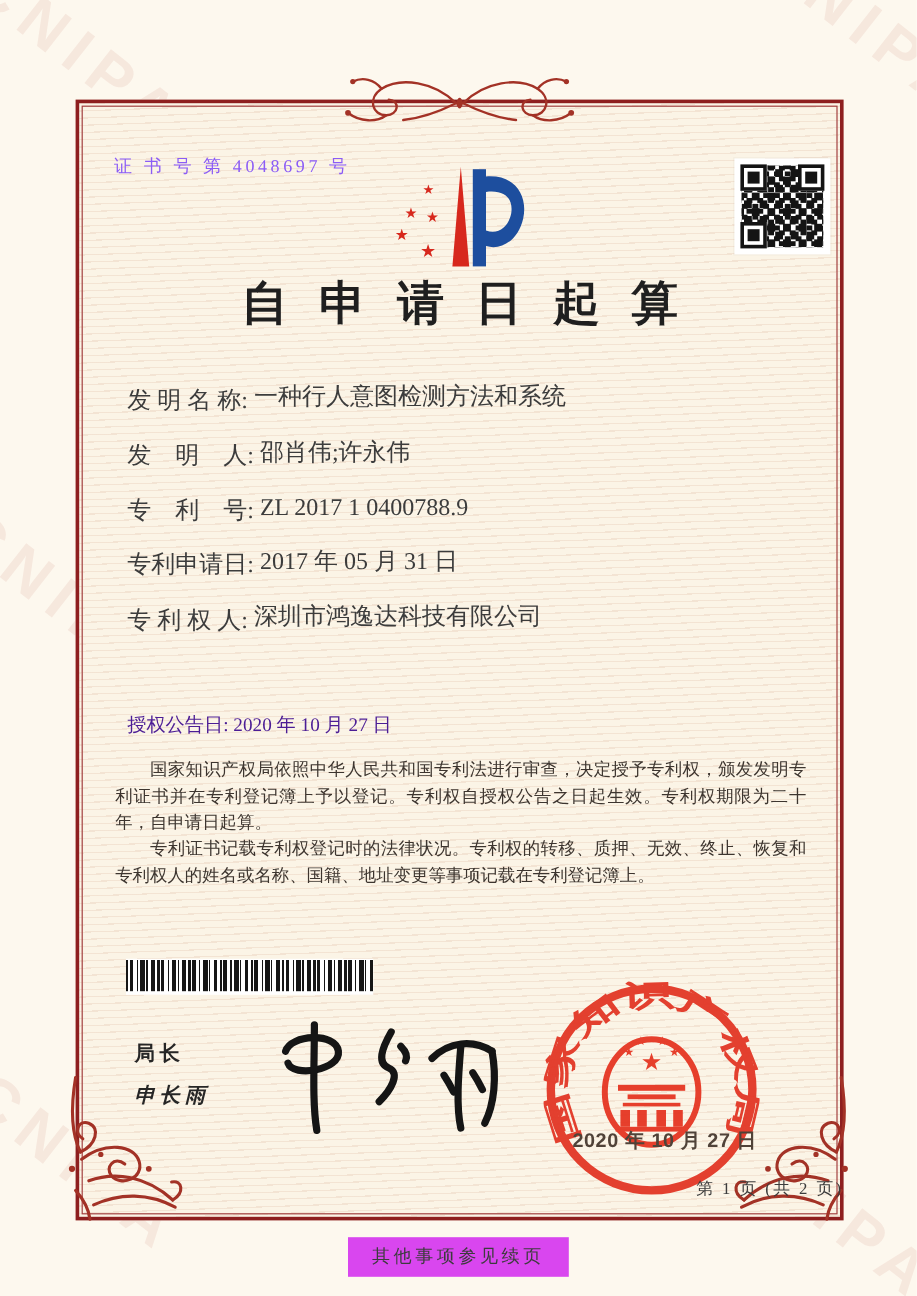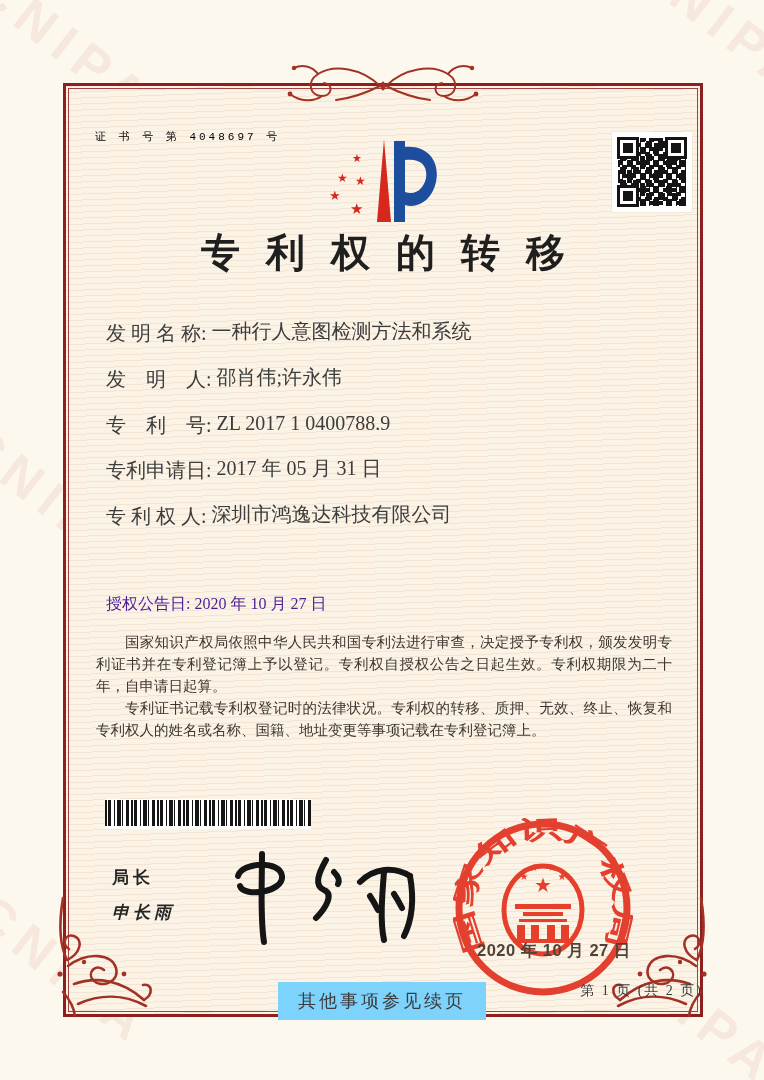--- a/index.html
+++ b/index.html
@@ -25,22 +25,22 @@
         rgba(201,142,112,0.16) 0px, rgba(201,142,112,0.16) 1px,
         rgba(0,0,0,0) 1px, rgba(0,0,0,0) 6px),
       #fbf4e6;
   }
   .frame-inner{
     position:absolute;inset:2px;border:1px solid #a34040;
   }
   .ornament{position:absolute;pointer-events:none;}
   
   .cert-no{
-    position:absolute;left:95px;top:129px;font-size:11px;
-    letter-spacing:3px;color:#000000;font-family:Liberation Mono, monospace;
+    position:absolute;left:95px;top:129px;font-size:15px;
+    letter-spacing:3px;color:#8b5cf6;
   }
   
   .qr{
     position:absolute;left:612px;top:132px;width:80px;height:80px;
     background:#fff;box-shadow:0 0 0 1px rgba(0,0,0,0.03);
   }
   .qr-noise{
     position:absolute;inset:6px;
     background:
       repeating-conic-gradient(#141414 0% 25%, rgba(0,0,0,0) 0% 50%) 0px 0px / 9px 9px,
@@ -93,22 +93,22 @@
     letter-spacing:4px;color:#262626;
     font-family:"Liberation Sans","DejaVu Sans",sans-serif;
     font-style:italic;
   }
   
   .page-info{
     position:absolute;left:63px;top:982px;width:640px;text-align:right;
     font-size:14px;color:#3c3c3c;letter-spacing:2px;
   }
   .note-box{
-    position:absolute;left:50%;top:982px;transform:translateX(-50%);
-    background:#7dd3fc;padding:7px 20px;font-size:18px;color:#3c3c3c;
+    position:absolute;left:50%;top:1031px;transform:translateX(-50%);
+    background:#d946ef;padding:7px 20px;font-size:15px;color:#3c3c3c;
     letter-spacing:3px;white-space:nowrap;
   }
 </style>
 </head>
 <body>
 
 <div class="page">
 
   <div class="wm" style="left:-38px;top:14px">CNIPA</div>
   <div class="wm" style="left:618px;top:-8px">CNIPA</div>
@@ -189,21 +189,21 @@
     <text x="33" y="51" font-size="12" fill="#d7281d">★</text>
     <text x="7" y="66" font-size="13" fill="#d7281d">★</text>
     <text x="28" y="80" font-size="15" fill="#d7281d">★</text>
     <polygon points="62,5 69,88 55,88" fill="#d7281d"></polygon>
     <g>
       <rect x="72" y="7" width="11" height="81" fill="#1d4e9e"></rect>
       <path d="M83,13 C108,11 118,30 114,48 C110,66 96,75 83,71 L83,58 C94,62 102,54 104,44 C106,31 98,24 83,26 Z" fill="#1d4e9e"></path>
     </g>
   </svg>
 
-  <div class="title">专利权的转移</div>
+  <div class="title">自申请日起算</div>
 
   <div class="row" style="top:320px">
     <span class="lbl">发 明 名 称: </span><span class="val">一种行人意图检测方法和系统</span>
   </div>
   <div class="row" style="top:366px">
     <span class="lbl">发　明　人: </span><span class="val">邵肖伟;许永伟</span>
   </div>
   <div class="row" style="top:412px">
     <span class="lbl">专　利　号: </span><span class="val">ZL 2017 1 0400788.9</span>
   </div>

